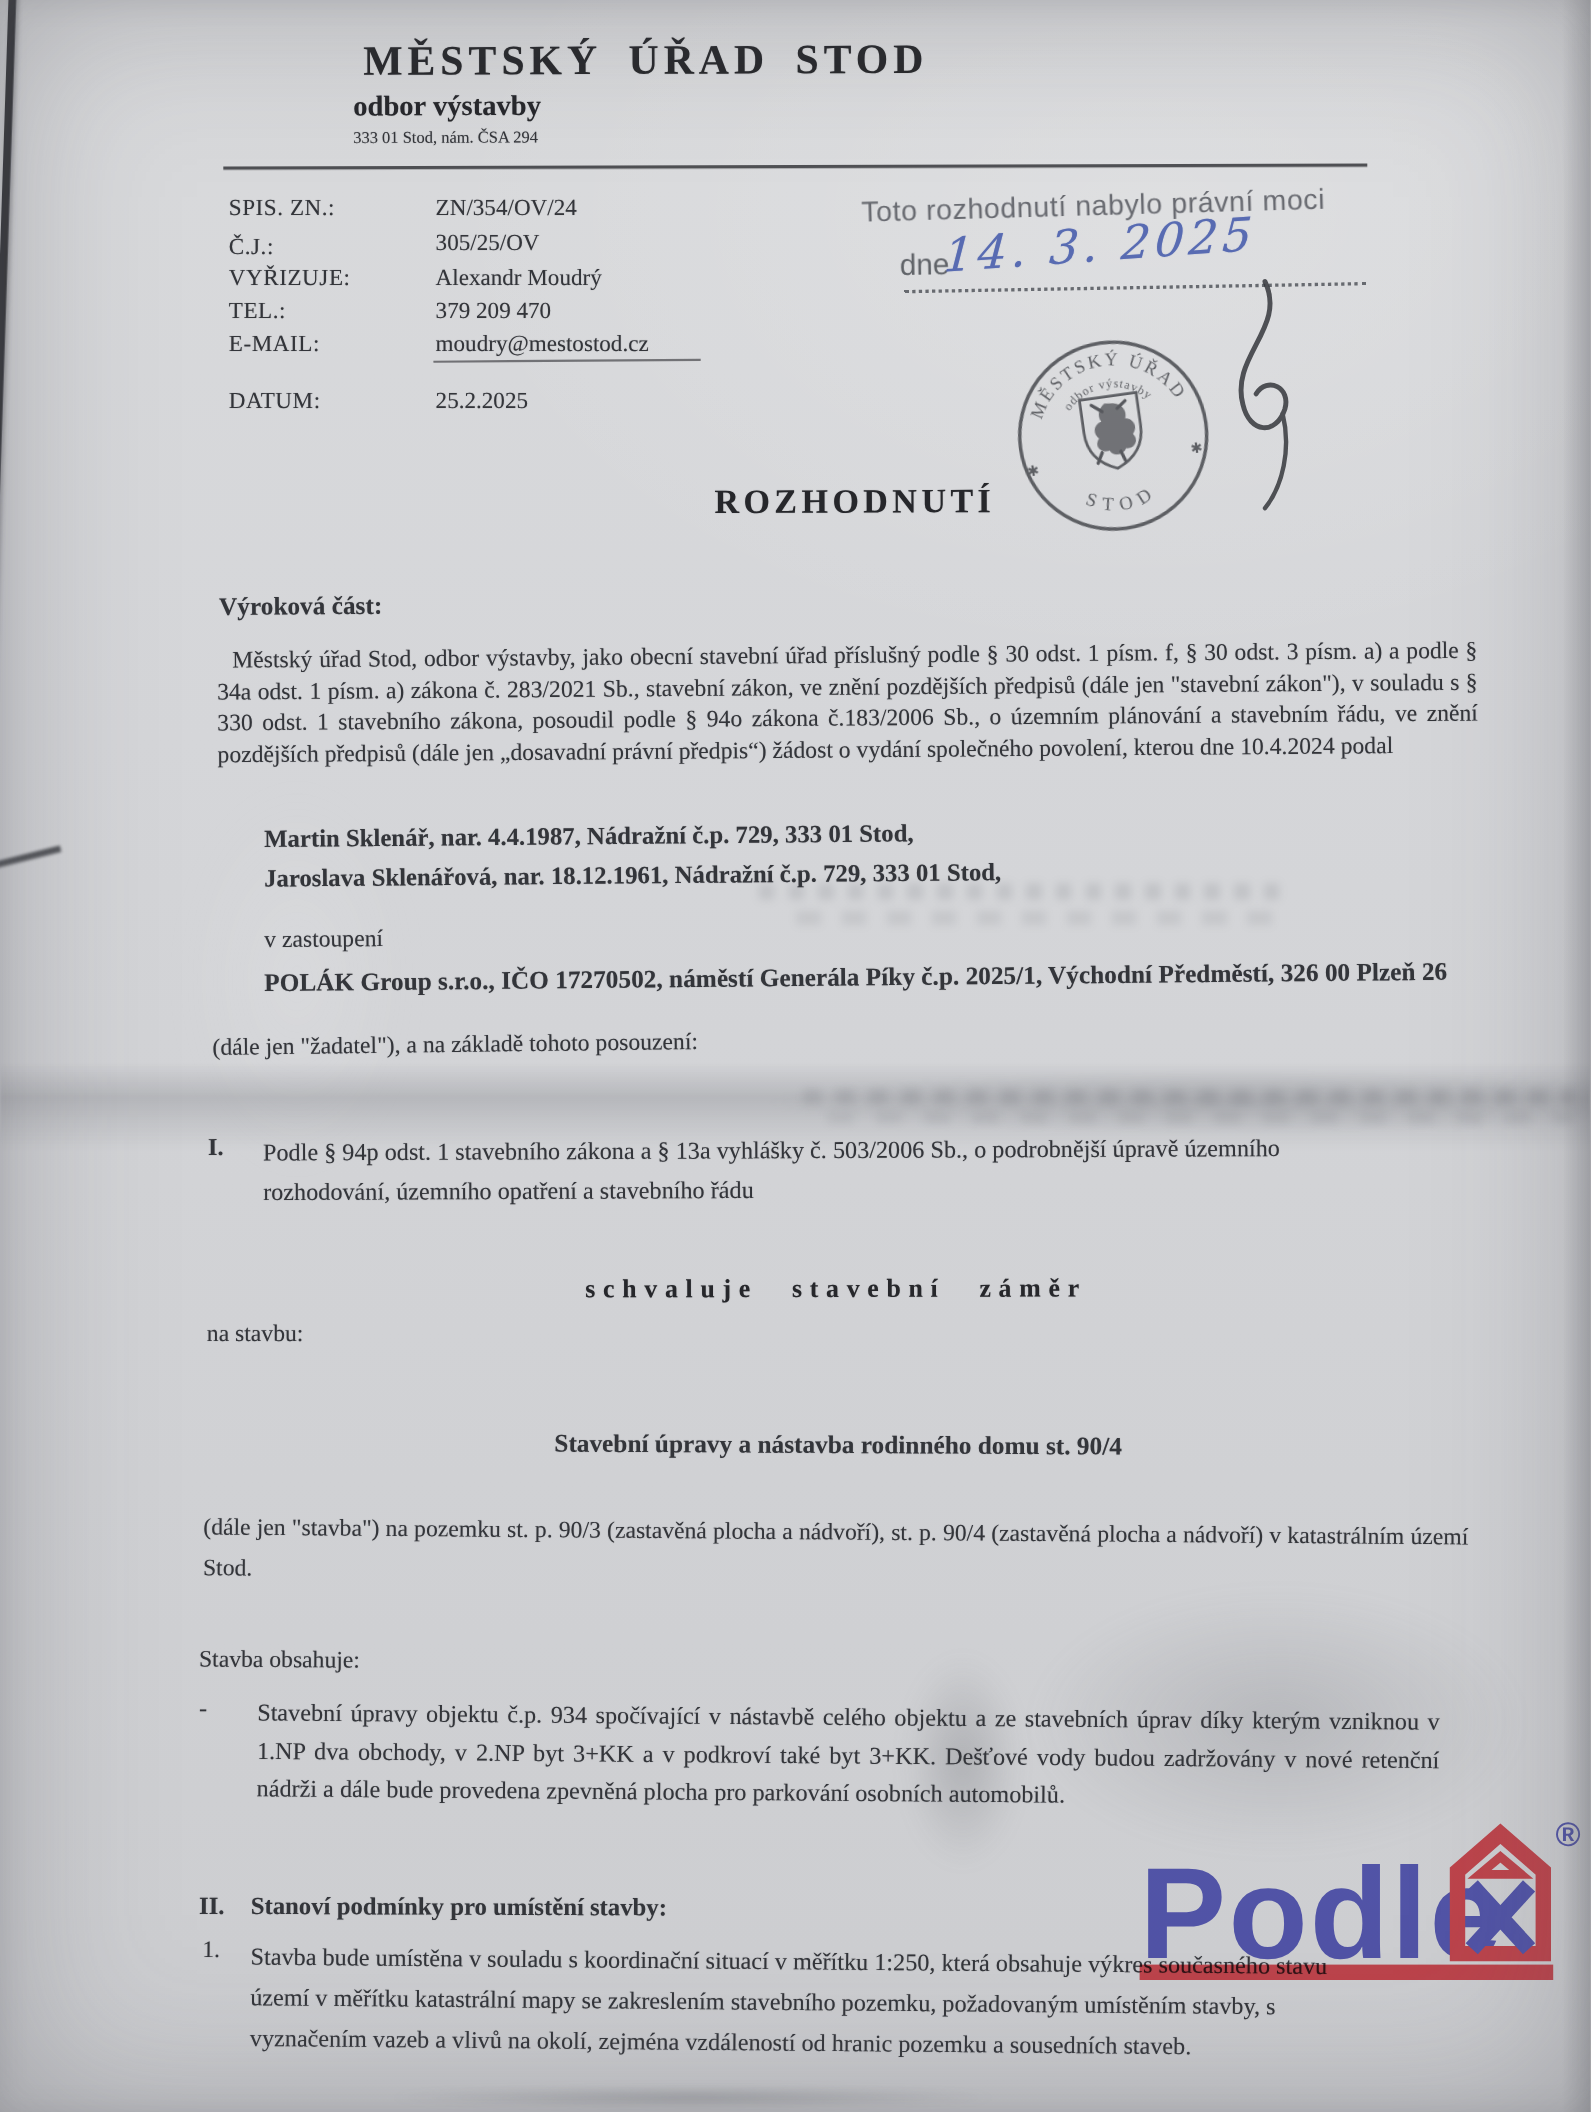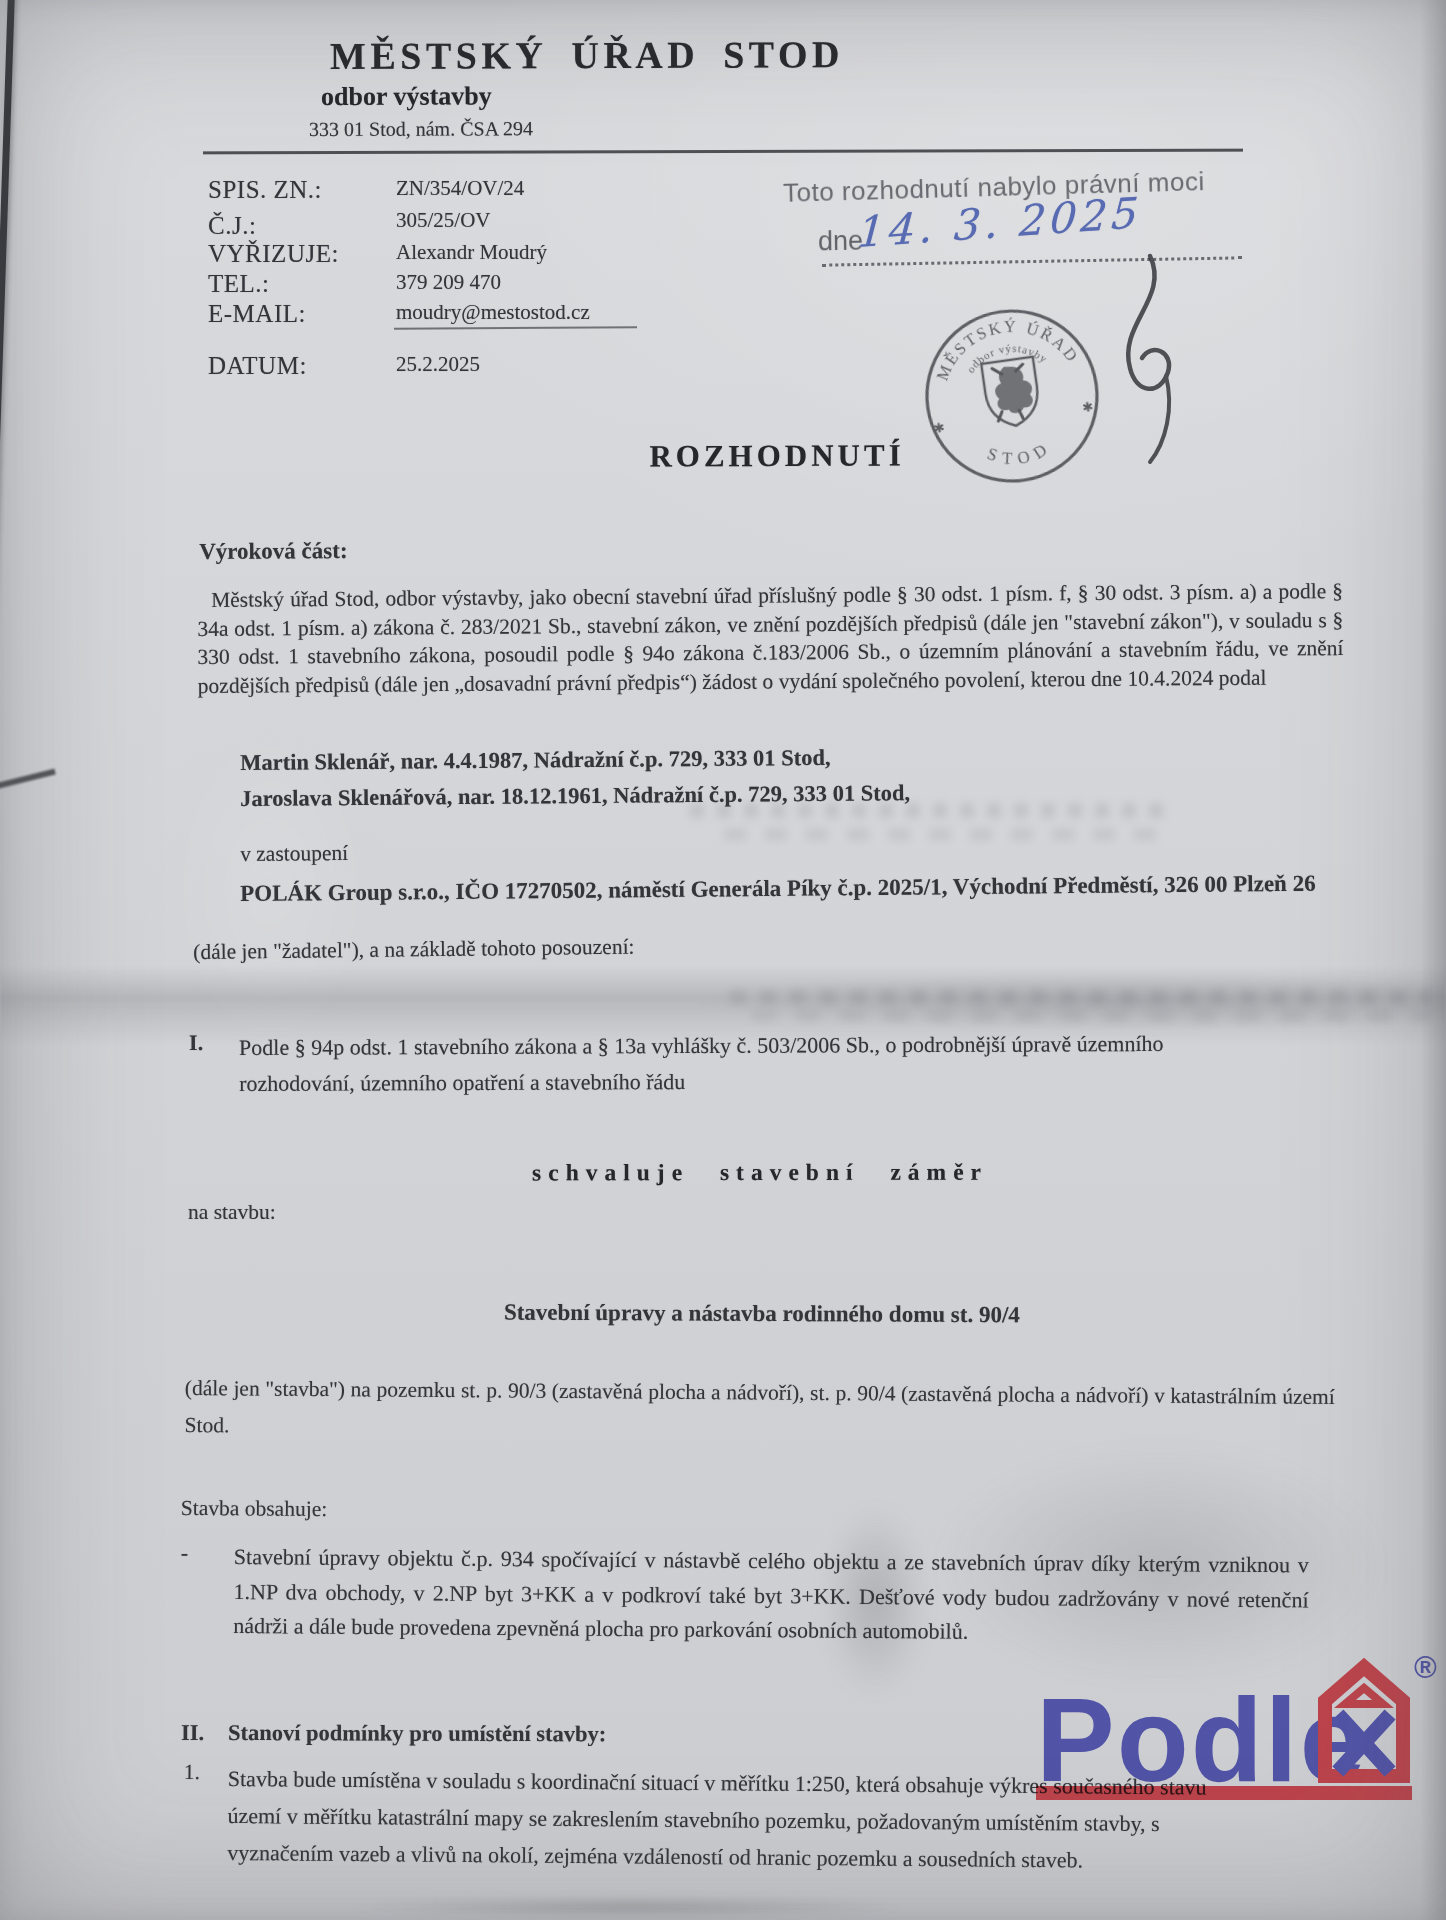--- a/index.html
+++ b/index.html
@@ -40,24 +40,24 @@
     background:radial-gradient(50% 50% at 55% 50%, rgba(116,118,125,.26), rgba(116,118,125,0) 72%);}
   .smudge-vert{left:800px; top:1466px; width:150px; height:270px; filter:blur(9px);
     background:radial-gradient(50% 50% at 50% 50%, rgba(104,106,112,.30), transparent 70%);}
   .smudge-bottom{left:260px; top:1894px; width:740px; height:26px; filter:blur(4px);
     background:radial-gradient(50% 50% at 50% 50%, rgba(94,96,102,.35), transparent 75%);}
   .smudge-mid{left:120px; top:640px; width:300px; height:500px; filter:blur(14px);
     background:radial-gradient(50% 50% at 50% 50%, rgba(255,255,255,.12), transparent 70%);}
   
   .office{left:330px; top:34px; font-size:38px; letter-spacing:4.5px; word-spacing:10px; color:#26272b; transform:rotate(-.2deg);}
   .dept{left:321px; top:82px; font-size:26px; color:#26272b; transform:rotate(-.2deg);}
-  .addr{left:309px; top:118px; font-size:20px; transform:rotate(-.2deg);}
+  .addr{left:321px; top:118px; font-size:15px; transform:rotate(-.2deg);}
   .rule{left:203px; top:150px; width:1040px; height:3px; background:#38393d; opacity:.85; transform:rotate(-.15deg); filter:blur(.3px);}
   
-  .ref-label{left:208px; font-size:25px; letter-spacing:.5px;}
+  .ref-label{left:208px; font-size:21px; letter-spacing:.5px;}
   .ref-value{left:396px; font-size:21px;text-align:center;}
   .email-underline{left:394px; top:327px; width:243px; height:2px; background:#3a3b3f; opacity:.65; transform:rotate(-.4deg);}
   
   .note{left:783px; top:172px; font-family:"Liberation Sans",sans-serif; font-size:26px; color:rgba(78,81,88,.82); letter-spacing:.5px; transform:rotate(-1.6deg); filter:blur(.5px); white-space:nowrap;}
   .dne{left:818px; top:226px; font-family:"Liberation Sans",sans-serif; font-size:27px; color:rgba(74,77,84,.85); transform:rotate(-1deg); filter:blur(.4px);}
   .dots{left:822px; top:232px; width:420px; height:28px; border-bottom:3px dotted rgba(74,77,84,.8); transform:rotate(-1deg);}
   .hand-date{left:858px; top:198px; font-family:"DejaVu Serif",serif; font-style:italic; font-size:42px; color:var(--pen-blue,#4a5fae); transform:rotate(-4deg) skewX(-8deg); letter-spacing:4px; opacity:.9; white-space:nowrap; text-shadow:0 0 1px rgba(74,95,174,.5);}
   .stampwrap{left:920px; top:304px; width:184px; height:184px; transform:rotate(-8deg); opacity:.84; filter:blur(.4px);}
   .sigwrap{left:1090px; top:246px; width:120px; height:230px; opacity:.82; filter:blur(.3px);}
   

